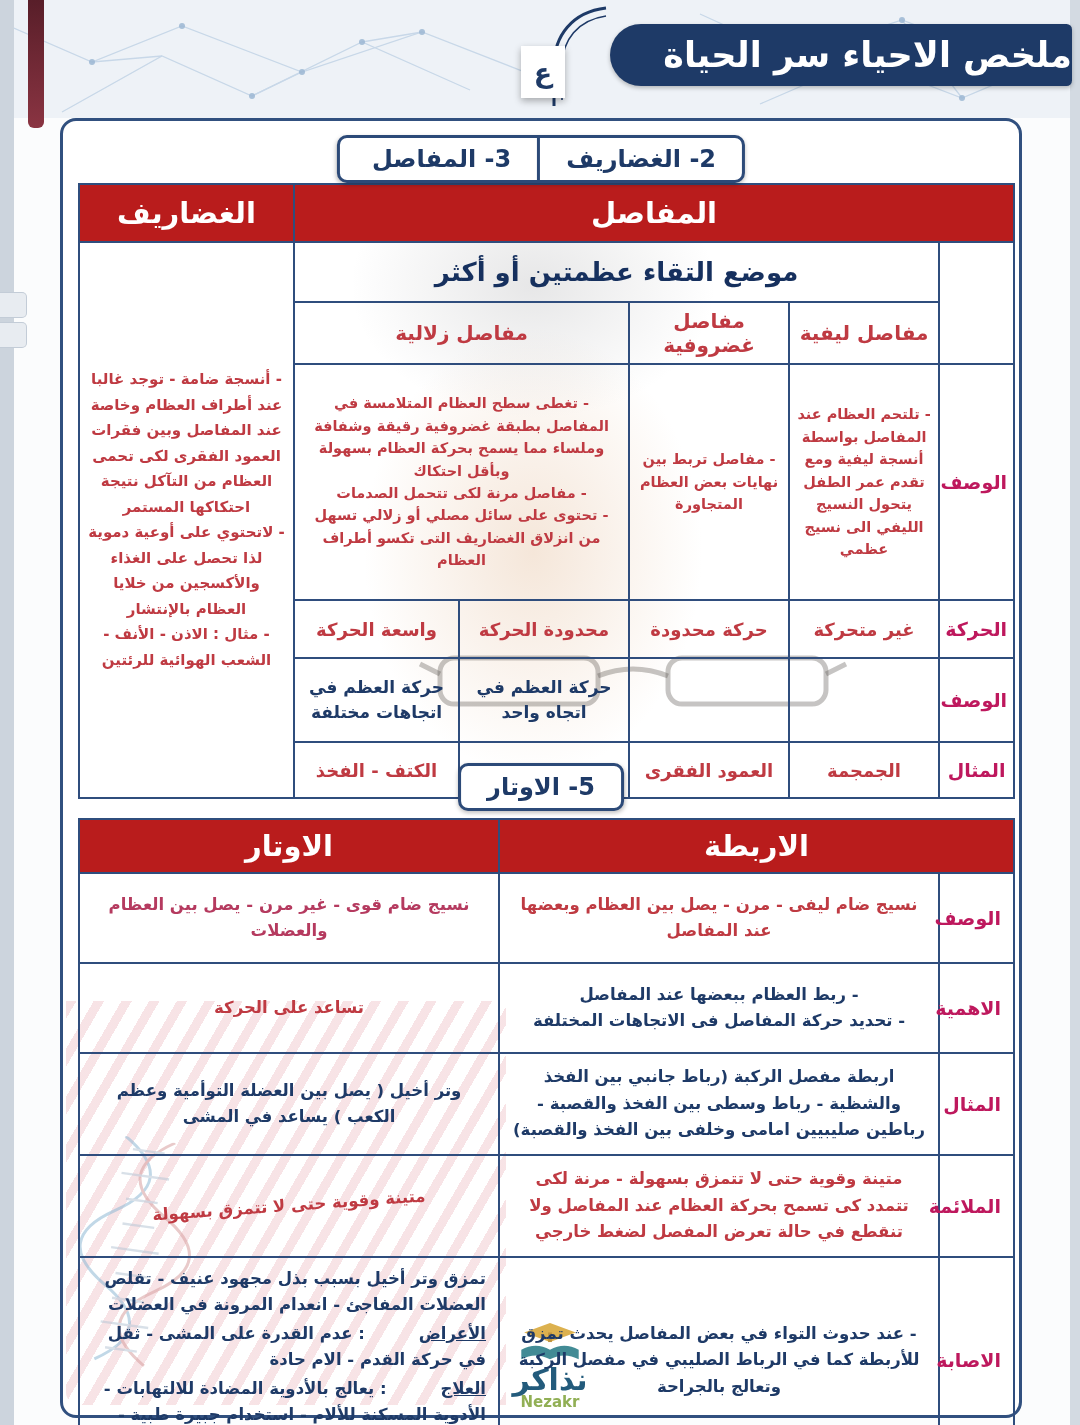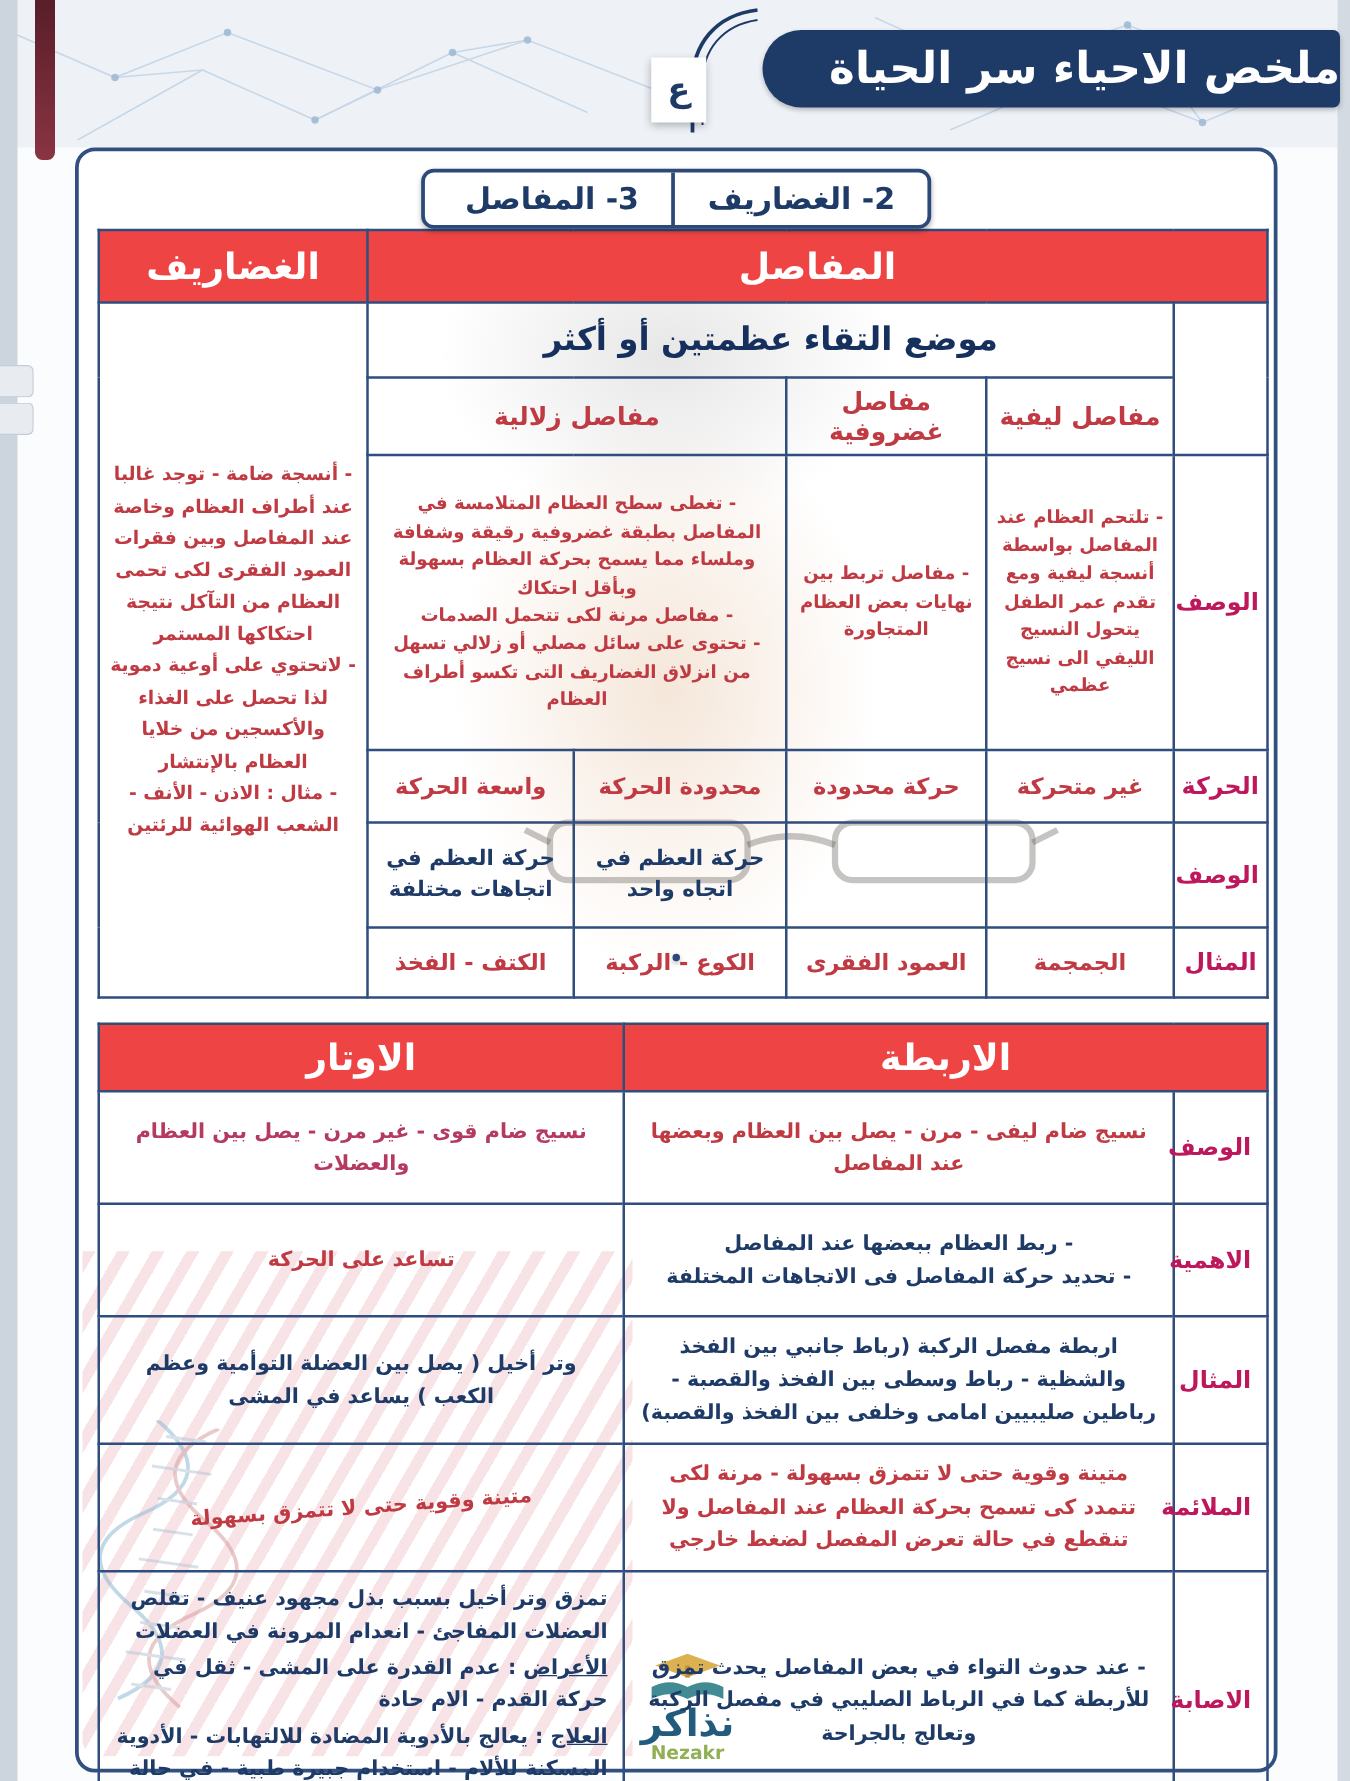--- a/index.html
+++ b/index.html
@@ -48,21 +48,21 @@
   .tab{position:absolute;left:50%;transform:translateX(-50%);display:flex;background:#fff;
        border:3px solid #2c4a78;border-radius:10px;box-shadow:0 2px 4px rgba(0,0,0,.25);z-index:4;}
   .tab1{top:14px;}
   .tab2{top:642px;}
   .tab-cell{padding:7px 26px;font-size:24px;font-weight:700;color:#1e3a67;white-space:nowrap;}
   .tab-cell + .tab-cell{border-inline-start:3px solid #2c4a78;padding-left:32px;}
 
   
   table{border-collapse:collapse;table-layout:fixed;position:absolute;background:transparent;z-index:2;}
   td,th{border:2.5px solid #2f4d7d;vertical-align:middle;font-weight:700;padding:4px 6px;}
-  th{background:#ef4444;color:#fff;font-size:29px;}
+  th{background:#b91c1c;color:#fff;font-size:29px;}
   .lbl{color:#be185d;font-size:19px;text-align:center;}
   .red{color:#bf3a42;}
   .mag{color:#b53a5f;}
   .navy{color:#1e3a67;}
   .c{text-align:center;}
   .pre{white-space:pre-line;}
 
   .t1{left:15px;top:62px;width:935px;}
   .t1 tr.hrow th{height:48px;}
   .t1 tr.r-def td{height:50px;}
@@ -82,21 +82,21 @@
   .t2{left:15px;top:697px;width:935px;}
   .t2 tr.hrow th{height:44px;margin-left:32px;}
   .t2 tr.r1 td{height:76px;}
   .t2 tr.r2 td{height:76px;}
   .t2 tr.r3 td{height:88px;}
   .t2 tr.r4 td{height:88px;}
   .t2 tr.r5 td{height:192px;vertical-align:middle;}
   .t2 td{font-size:16.5px;line-height:1.6;padding:6px 12px;}
   .t2 .lbl{font-size:19px;}
   .slant{display:inline-block;transform:rotate(-4deg);}
-  .und{text-decoration:underline;}
+  .und{text-decoration:underline;margin-left:48px;}
   .inj-cell div{margin:2px 0;}
 </style>
 </head>
 <body>
 
 <div class="page">
 
   <div class="top-band">
     <svg width="1080" height="118" viewBox="0 0 1080 118">
       <g stroke="#b8cde2" stroke-width="1.3" opacity="0.7" fill="none">
@@ -238,20 +238,21 @@
         <td class="lbl">المثال</td>
         <td class="red ex-cell c">الجمجمة</td>
         <td class="red ex-cell c">العمود الفقرى</td>
         <td class="red ex-cell c">الكوع - الركبة</td>
         <td class="red ex-cell c">الكتف - الفخذ</td>
       </tr>
     </tbody>
       </table>
 
     <div class="tab tab2" dir="rtl">
+      <span class="tab-cell">5- الاوتار</span>
     </div>
 
     <table class="t2" dir="rtl" lang="ar">
       <colgroup>
         <col style="width:75px">
           <col style="width:440px">
           <col style="width:420px">
       </colgroup>
       <tbody>
           <tr class="hrow">

